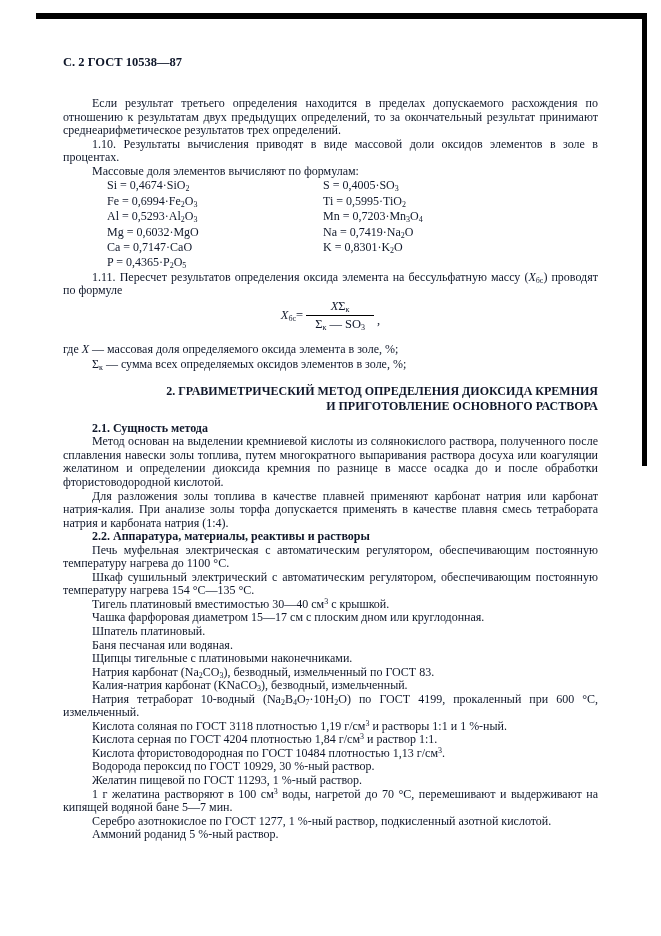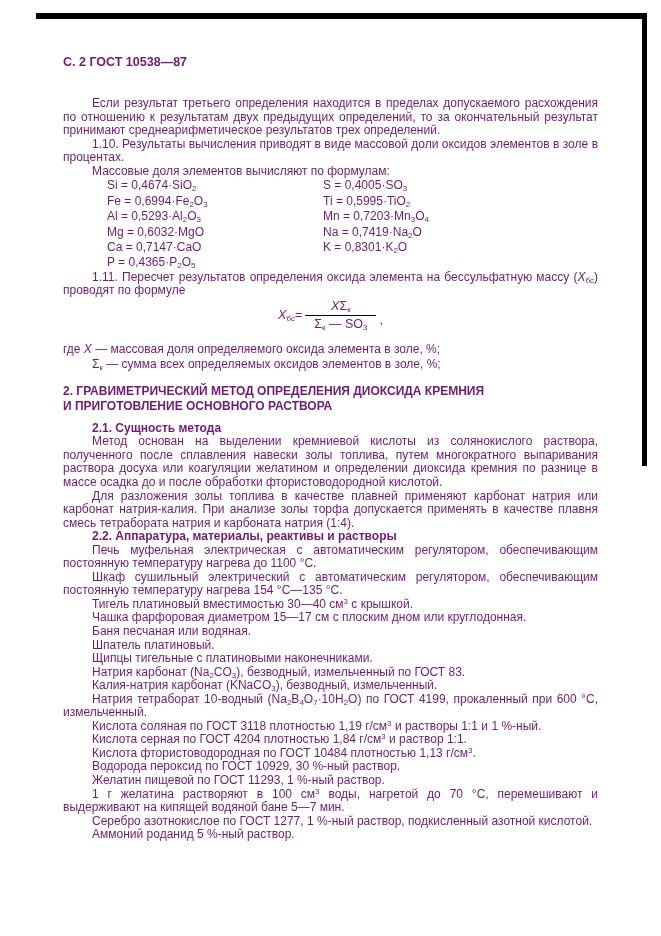--- a/index.html
+++ b/index.html
@@ -1,21 +1,21 @@
 <!DOCTYPE html>
 <html><head>
 <meta charset="utf-8">
 <style>
   html,body{margin:0;padding:0;background:#ffffff;}
   .page{
     position:relative;
     width:661px;height:936px;
     background:#ffffff;
-    color:#701a75;
-    font-family:Liberation Sans, sans-serif;
+    color:#0f172a;
+    font-family:Liberation Serif, serif;
     overflow:hidden;
   }
   
   .rule-top{position:absolute;left:36px;top:13px;width:611px;height:6px;background:#000;}
   .rule-right{position:absolute;left:642px;top:13px;width:5px;height:453px;background:#000;}
 
   .content{position:absolute;left:63px;top:55px;width:535px;}
 
   .doc-header{font-weight:bold;font-size:12.5px;line-height:14px;margin:0 0 28px 0;}
 
@@ -41,21 +41,21 @@
   .frac{display:inline-flex;flex-direction:column;align-items:center;margin:0 3px;}
   .frac .num{padding:0 9px 2px 9px;}
   .frac .den{border-top:1px solid #000;padding:2px 9px 0 9px;}
   .frac-trail{align-self:flex-end;margin-bottom:4px;}
 
   .where{font-size:12px;line-height:15px;margin-top:11px;}
   .where .w2{margin-left:29px;}
   .where .w3{margin-left:15px;}
 
   .sec-title{
-    text-align:left;font-weight:bold;
+    text-align:right;font-weight:bold;
     font-size:12px;line-height:15px;margin-top:12px;
   }
   .sub-head{margin-top:8px;}
 </style>
 </head>
 <body>
 
 <div class="page">
 
   <div class="rule-top"></div>
@@ -121,22 +121,22 @@
     <p class="para bold sub-head">2.1. Сущность метода</p>
     <p class="para">Метод основан на выделении кремниевой кислоты из солянокислого раствора, полученного после сплавления навески золы топлива, путем многократного выпаривания раствора досуха или коагуляции желатином и определении диоксида кремния по разнице в массе осадка до и после обработки фтористоводородной кислотой.</p>
     <p class="para">Для разложения золы топлива в качестве плавней применяют карбонат натрия или карбонат натрия-калия. При анализе золы торфа допускается применять в качестве плавня смесь тетрабората натрия и карбоната натрия (1:4).</p>
 
     <p class="para bold">2.2. Аппаратура, материалы, реактивы и растворы</p>
 
     <p class="para">Печь муфельная электрическая с автоматическим регулятором, обеспечивающим постоянную температуру нагрева до 1100 °С.</p>
     <p class="para">Шкаф сушильный электрический с автоматическим регулятором, обеспечивающим постоянную температуру нагрева 154 °С—135 °С.</p>
     <p class="para">Тигель платиновый вместимостью 30—40 см<sup>3</sup> с крышкой.</p>
     <p class="para">Чашка фарфоровая диаметром 15—17 см с плоским дном или круглодонная.</p>
+    <p class="para">Шпатель платиновый.</p>
     <p class="para">Баня песчаная или водяная.</p>
-    <p class="para">Шпатель платиновый.</p>
     <p class="para">Щипцы тигельные с платиновыми наконечниками.</p>
     <p class="para">Натрия карбонат (Na<sub>2</sub>CO<sub>3</sub>), безводный, измельченный по ГОСТ 83.</p>
     <p class="para">Калия-натрия карбонат (KNaCO<sub>3</sub>), безводный, измельченный.</p>
     <p class="para">Натрия тетраборат 10-водный (Na<sub>2</sub>B<sub>4</sub>O<sub>7</sub>·10H<sub>2</sub>O) по ГОСТ 4199, прокаленный при 600 °С, измельченный.</p>
     <p class="para">Кислота соляная по ГОСТ 3118 плотностью 1,19 г/см<sup>3</sup> и растворы 1:1 и 1 %-ный.</p>
     <p class="para">Кислота серная по ГОСТ 4204 плотностью 1,84 г/см<sup>3</sup> и раствор 1:1.</p>
     <p class="para">Кислота фтористоводородная по ГОСТ 10484 плотностью 1,13 г/см<sup>3</sup>.</p>
     <p class="para">Водорода пероксид по ГОСТ 10929, 30 %-ный раствор.</p>
     <p class="para">Желатин пищевой по ГОСТ 11293, 1 %-ный раствор.</p>
     <p class="para">1 г желатина растворяют в 100 см<sup>3</sup> воды, нагретой до 70 °С, перемешивают и выдерживают на кипящей водяной бане 5—7 мин.</p>

